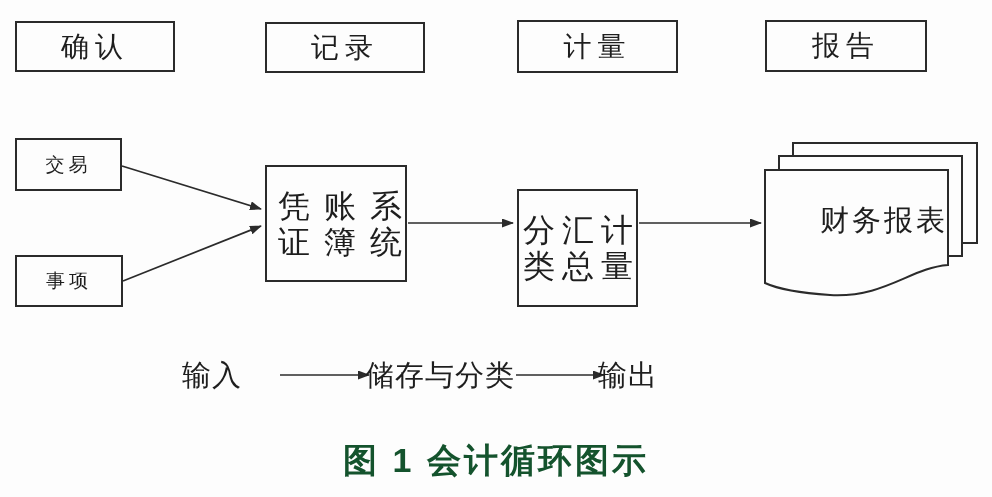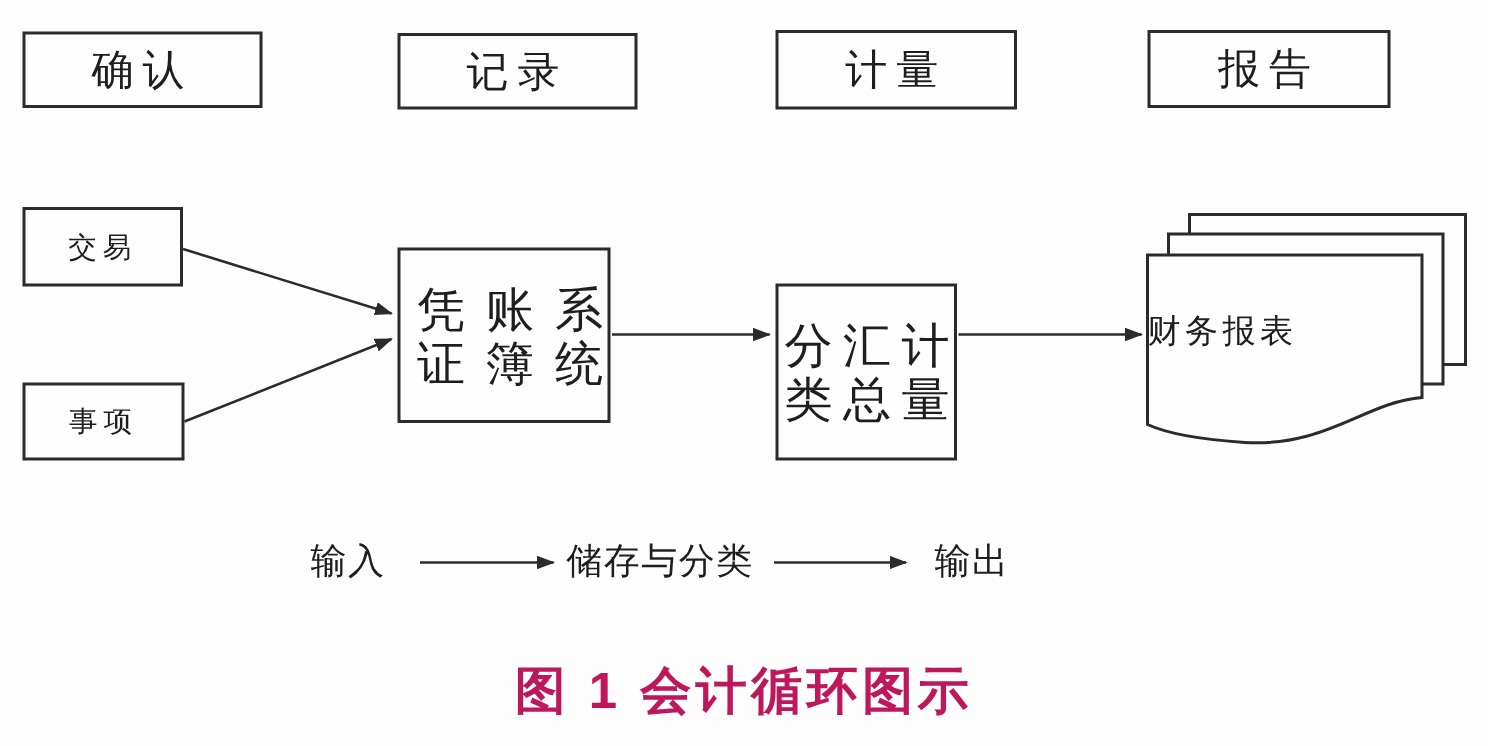--- a/index.html
+++ b/index.html
@@ -14,30 +14,30 @@
   .box{
     position:absolute;border:2px solid #2b2b2b;background:transparent;
     display:flex;align-items:center;justify-content:center;
     box-sizing:border-box;text-align:center;
   }
   .hdr{font-size:28px;letter-spacing:6px;}
   .small{font-size:19px;letter-spacing:4px;}
   .multi{flex-direction:row;font-size:32px;line-height:36px;letter-spacing:3px;text-align:right;}
   .doc-label{
     position:absolute;left:765px;top:178px;width:183px;height:86px;
-    display:flex;align-items:center;justify-content:flex-start;
-    font-size:22px;letter-spacing:3px;
+    display:flex;align-items:center;justify-content:flex-end;
+    font-size:29px;letter-spacing:3px;
   }
   .flow-label{
     position:absolute;top:359px;height:32px;line-height:32px;
-    text-align:center;font-size:24px;letter-spacing:1px;
+    text-align:left;font-size:29px;letter-spacing:1px;
   }
   .caption{
     position:absolute;left:0;top:438px;width:992px;height:42px;
-    text-align:center;font-size:34px;font-weight:bold;color:#be185d;
+    text-align:center;font-size:34px;font-weight:bold;color:#14532d;
     letter-spacing:3px;
   }
 </style>
 </head>
 <body>
 
 <div class="stage">
 
   <svg class="layer" width="992" height="497" viewBox="0 0 992 497">
     <defs>

